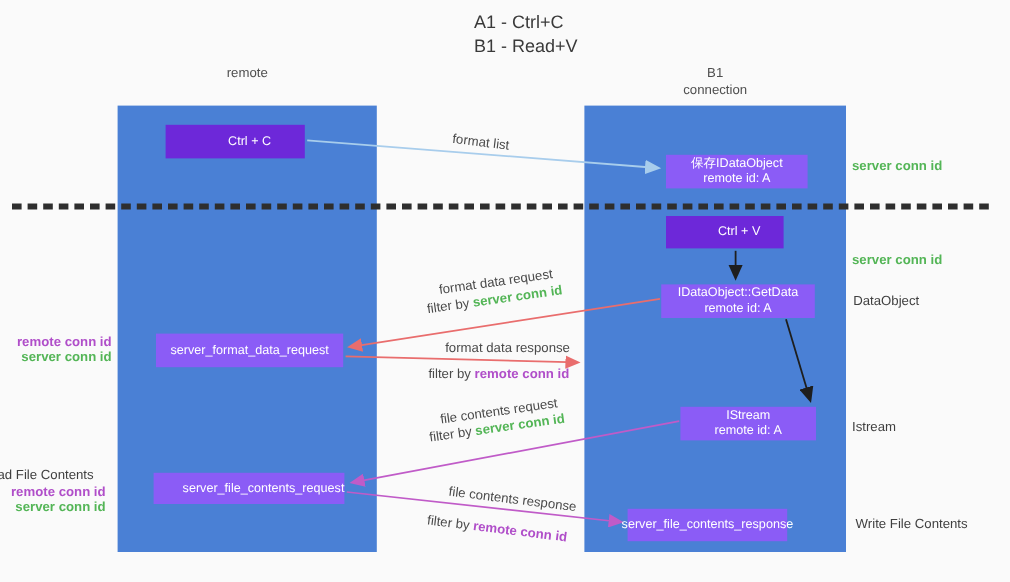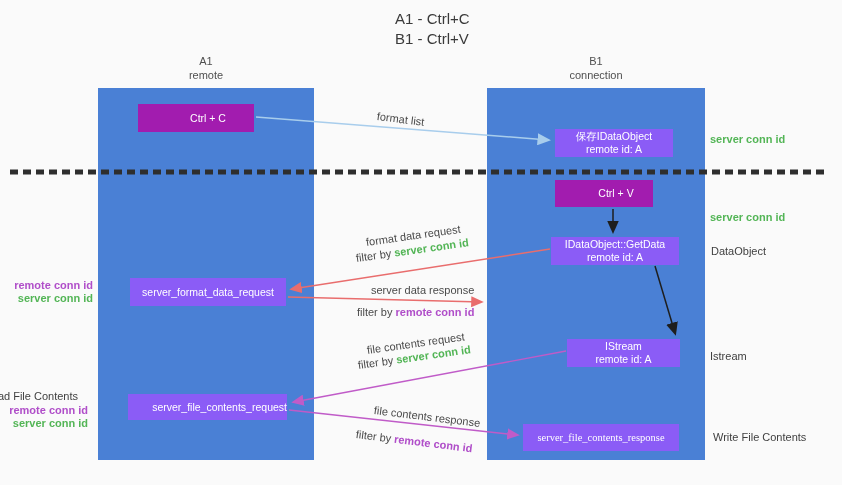--- a/index.html
+++ b/index.html
@@ -25,21 +25,21 @@
     position: absolute; top: 88px; height: 372px;
     background: #4a80d5;
   }
   svg.overlay { position: absolute; left: 0; top: 0; z-index: 3; pointer-events: none; }
   .node {
     position: absolute; z-index: 4;
     display: flex; flex-direction: column; align-items: center; justify-content: center;
     color: #ffffff; font-size: 10.5px; line-height: 13px; text-align: center;
     white-space: nowrap;
   }
-  .node.green  { background: #a21caf; padding-left: 24px; }
+  .node.green  { background: #6d28d9; padding-left: 24px; }
   .node.orange { background: #8b5cf6; }
   .elabel {
     position: absolute; z-index: 5;
     font-size: 11px; color: #4a4a4a; white-space: nowrap;
     transform-origin: left center;
   }
   .side-label {
     position: absolute; z-index: 5;
     font-size: 11px; color: #3f3f3f; white-space: nowrap;
   }
@@ -47,25 +47,24 @@
   .t-purple { color: #b04ec9; font-weight: bold; }
   .ralign { text-align: right; }
 </style>
 </head>
 <body>
 
 <div class="canvas">
 
   <div class="title">
     <div>A1 - Ctrl+C</div>
-    <div>B1 - Ctrl+V</div>
+    <div>B1 - Read+V</div>
   </div>
 
   <div class="lane-header" style="left:98px; width:216px;">
-    <div>A1</div>
     <div>remote</div>
   </div>
   <div class="lane-header" style="left:487px; width:218px;">
     <div>B1</div>
     <div>connection</div>
   </div>
 
   <div class="lane" style="left:98px; width:216px;"></div>
   <div class="lane" style="left:487px; width:218px;"></div>
 
@@ -121,30 +120,30 @@
 
   <div class="node orange" style="left:567px; top:339px; width:113px; height:28px;">
     <div>IStream</div>
     <div>remote id: A</div>
   </div>
 
   <div class="node orange" style="left:128px; top:394px; width:159px; height:26px;align-items:flex-end;">
     <div>server_file_contents_request</div>
   </div>
 
-  <div class="node orange" style="left:523px; top:424px; width:156px; height:27px;font-family:Liberation Serif, serif;">
+  <div class="node orange" style="left:523px; top:424px; width:133px; height:27px;">
     <div>server_file_contents_response</div>
   </div>
 
   <div class="elabel" style="left:377px; top:110px; transform:rotate(7deg);">format list</div>
 
   <div class="elabel" style="left:366px; top:236px; transform:rotate(-8deg);">format data request</div>
   <div class="elabel" style="left:356px; top:252px; transform:rotate(-8deg);"><span>filter by </span><span class="t-green">server conn id</span></div>
 
-  <div class="elabel" style="left:371px; top:284px;">server data response</div>
+  <div class="elabel" style="left:371px; top:284px;">format data response</div>
   <div class="elabel" style="left:357px; top:306px;"><span>filter by </span><span class="t-purple">remote conn id</span></div>
 
   <div class="elabel" style="left:367px; top:344px; transform:rotate(-8deg);">file contents request</div>
   <div class="elabel" style="left:358px; top:359px; transform:rotate(-8deg);"><span>filter by </span><span class="t-green">server conn id</span></div>
 
   <div class="elabel" style="left:374px; top:404px; transform:rotate(7deg);">file contents response</div>
   <div class="elabel" style="left:356px; top:428px; transform:rotate(7deg);"><span>filter by </span><span class="t-purple">remote conn id</span></div>
 
   <div class="side-label t-green" style="left:710px; top:133px;">server conn id</div>
   <div class="side-label t-green" style="left:710px; top:211px;">server conn id</div>

